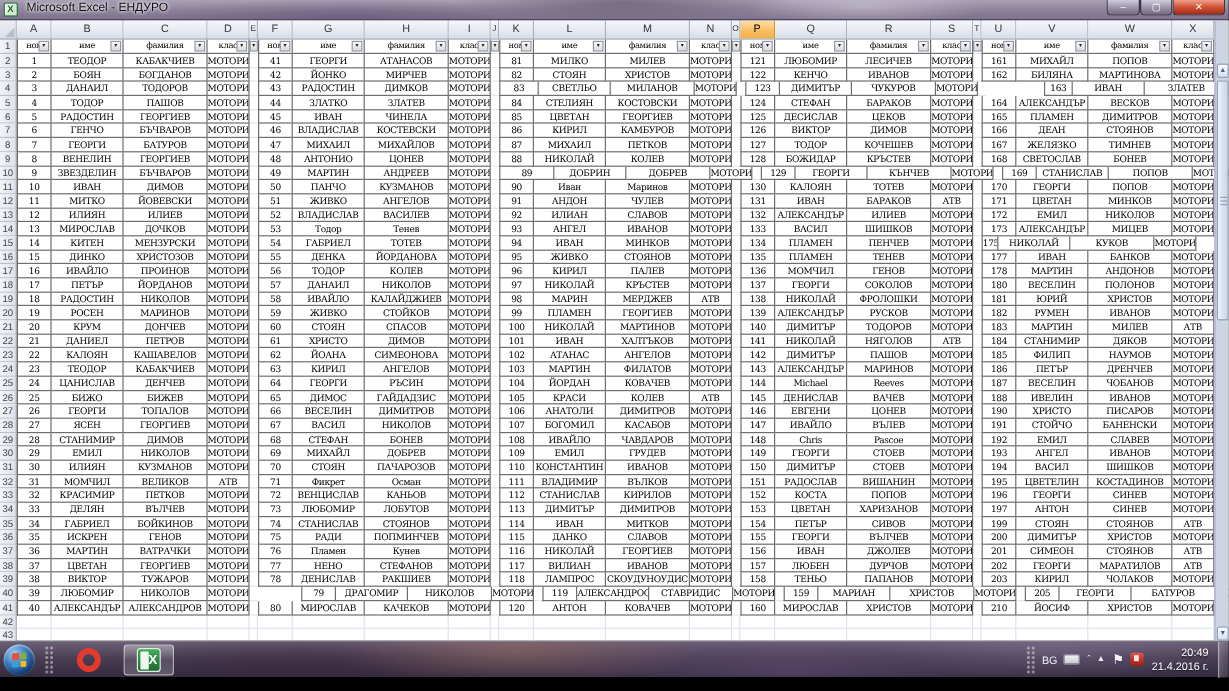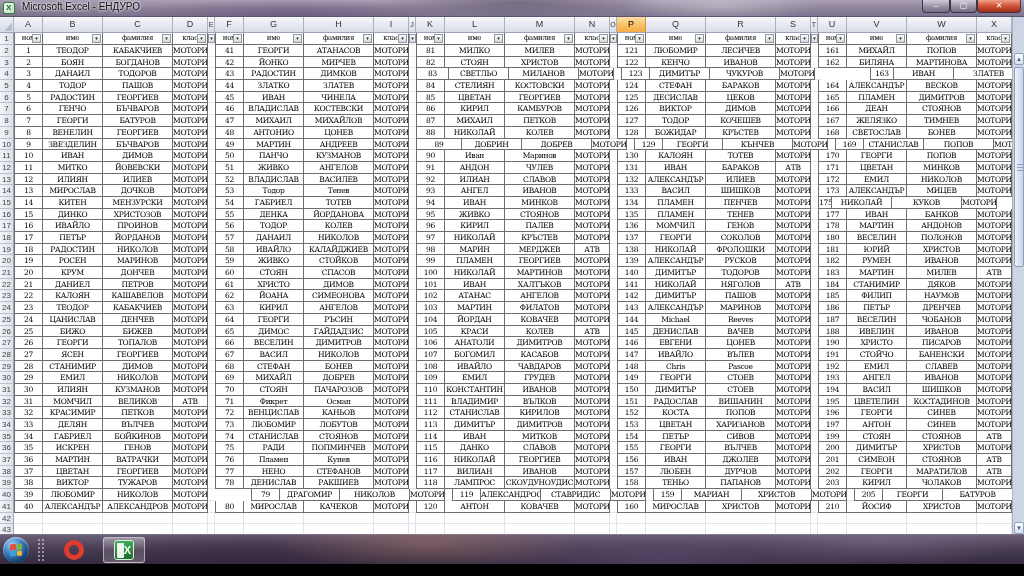--- a/index.html
+++ b/index.html
@@ -1352,15 +1352,29 @@
       </div>
     </div>
     <div class="tgrip"></div>
     <div class="taskbtn">
       <div class="opera-ic"></div>
     </div>
     <div class="taskbtn active">
       <div class="excel-ic"></div>
     </div>
     <div id="tb-spacer"></div>
+    <div id="tray">
+      <div class="tgrip"></div>
+      <div class="tray-lang">BG</div>
+      <div class="kbd-ic"></div>
+      <div class="chev-ic">ˆ</div>
+      <div class="upt-ic">▲</div>
+      <div class="flag-ic">⚑</div>
+      <div class="alert-ic"></div>
+      <div id="clock">
+        <div>20:49</div>
+        <div>21.4.2016 г.</div>
+      </div>
+      <div id="showdesk"></div>
+    </div>
   </div>
 
 </div>
 
 </body></html>

